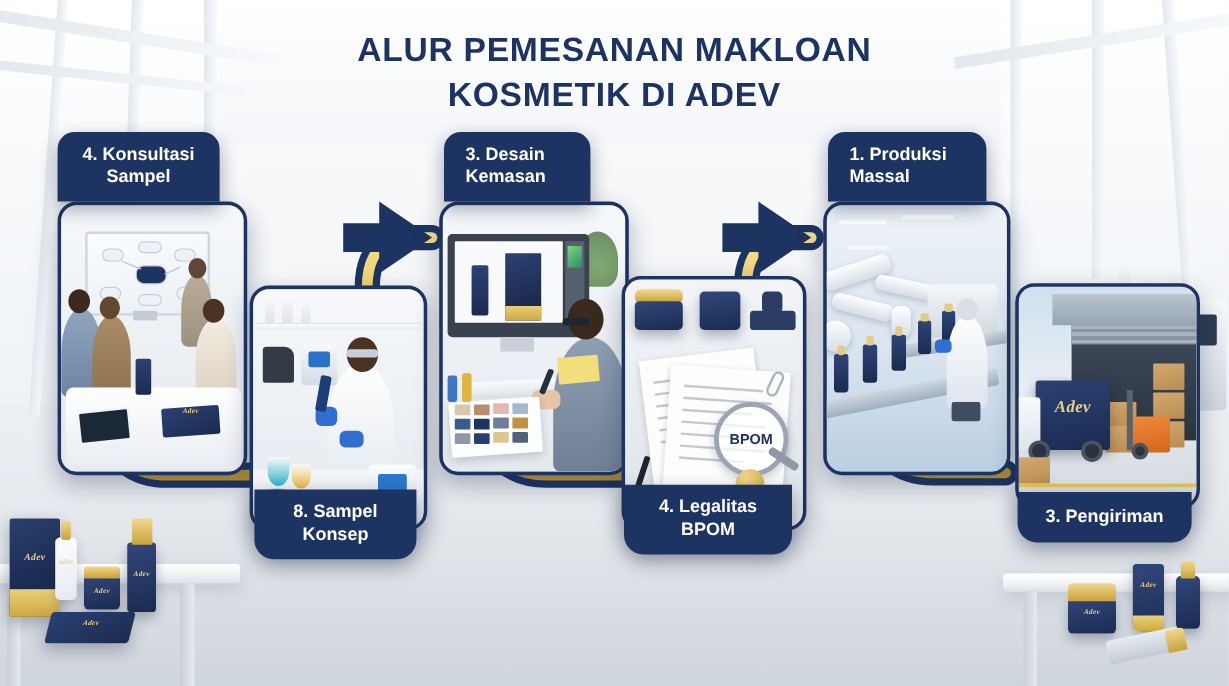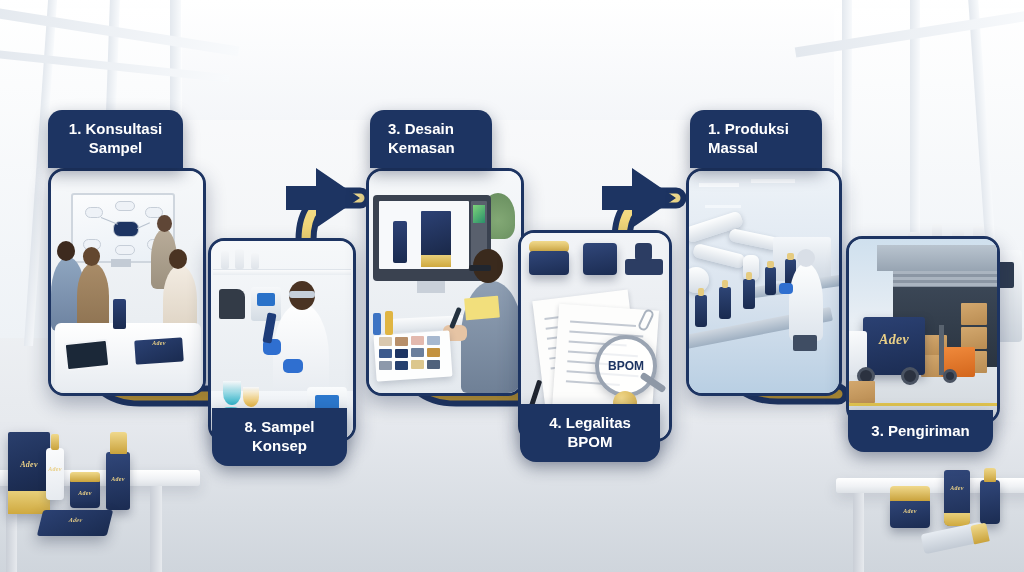--- a/index.html
+++ b/index.html
@@ -184,20 +184,22 @@
         <div style="position:absolute;left:0;right:0;bottom:0;height:24%;background:linear-gradient(180deg,#e8cf7a,#cfa93f);border-radius:0 0 5px 5px;"></div>
       </div>
       <div class="p-jar" style="position:absolute;left:120px;top:18px;width:20px;height:44px;"></div>
       <div class="p-cap" style="position:absolute;left:124px;top:6px;width:12px;height:14px;"></div>
       <div style="position:absolute;left:62px;top:66px;width:62px;height:20px;border-radius:4px;transform:rotate(-12deg);background:linear-gradient(180deg,#e7ecf2,#c2cad4);"></div>
       <div class="p-cap" style="position:absolute;left:112px;top:62px;width:16px;height:19px;transform:rotate(-12deg);"></div>
     </div>
   </div>
 
   <div class="title">
+    <span>ALUR PEMESANAN MAKLOAN</span>
+    <span>KOSMETIK DI ADEV</span>
   </div>
 
   <svg class="connectors" width="1024" height="572" viewBox="0 0 1024 572">
     <defs>
       <linearGradient id="goldgrad" x1="0" y1="0" x2="0" y2="1">
         <stop offset="0%" stop-color="#f6e08f"></stop>
         <stop offset="45%" stop-color="#e5c04a"></stop>
         <stop offset="100%" stop-color="#c79c2e"></stop>
       </linearGradient>
     </defs>
@@ -252,21 +254,21 @@
 
         <div class="table-w" style="left:4px;top:152px;width:146px;height:68px;"></div>
         <div class="tablet" style="left:14px;top:170px;width:40px;height:24px;transform:rotate(-6deg);"></div>
         <div style="position:absolute;left:62px;top:128px;width:13px;height:30px;background:linear-gradient(180deg,#2c4175,#1a2b50);border-radius:2px;"></div>
         <div style="position:absolute;left:84px;top:168px;width:48px;height:24px;background:linear-gradient(160deg,#2b4173,#1a2b50);border-radius:2px;transform:rotate(-4deg);"></div>
         <div class="brand tiny" style="top:76%;left:84px;width:48px;">Adev</div>
       </div>
     </div>
     <div class="label" style="left:48px;top:110px;width:135px;height:58px;border-radius:14px 14px 0 0;">
       <div>
-        <div>1. Konsultasi</div>
+        <div>4. Konsultasi</div>
         <div>Sampel</div>
       </div>
     </div>
   </div>
 
   <div class="step">
     <div class="photo" style="left:208px;top:238px;width:142px;height:198px;">
       <div class="sc">
         <div class="sc-room"></div>
         <div class="shelf" style="left:2px;top:28px;width:138px;height:5px;"></div>

